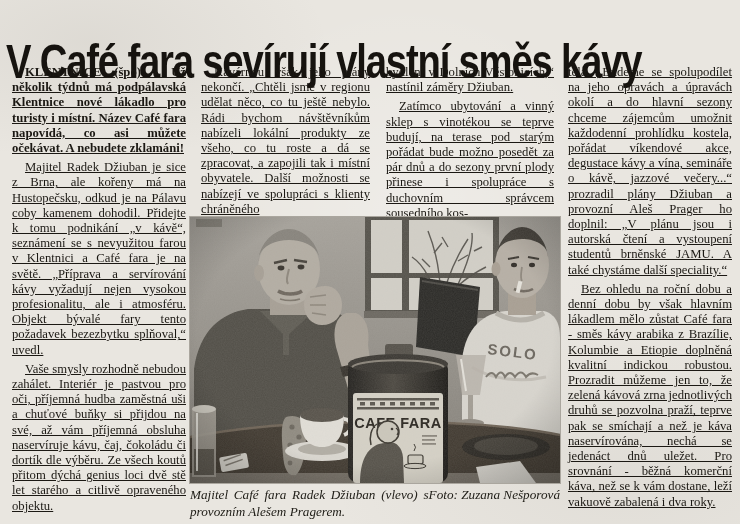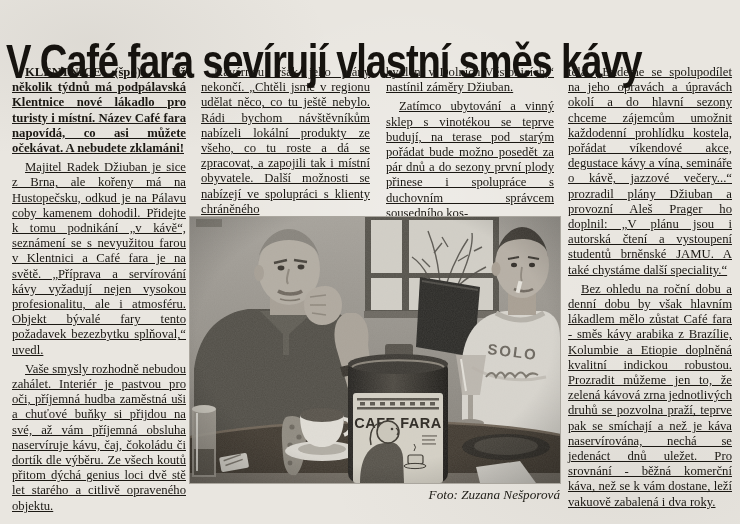--- a/index.html
+++ b/index.html
@@ -233,13 +233,14 @@
     </g>
   </g>
 
   <rect x="0" y="0" width="370" height="266" filter="url(#grain)" opacity="0.3"></rect>
   <rect x="0" y="0" width="370" height="266" fill="url(#vig)"></rect>
 </svg>
 </div>
 
 <div class="caption">
   <span class="credit">Foto: Zuzana Nešporová</span>
+  <span>Majitel Café fara Radek Džiuban (vlevo) s provozním Alešem Pragerem.</span>
 </div>
 
 </body></html>

